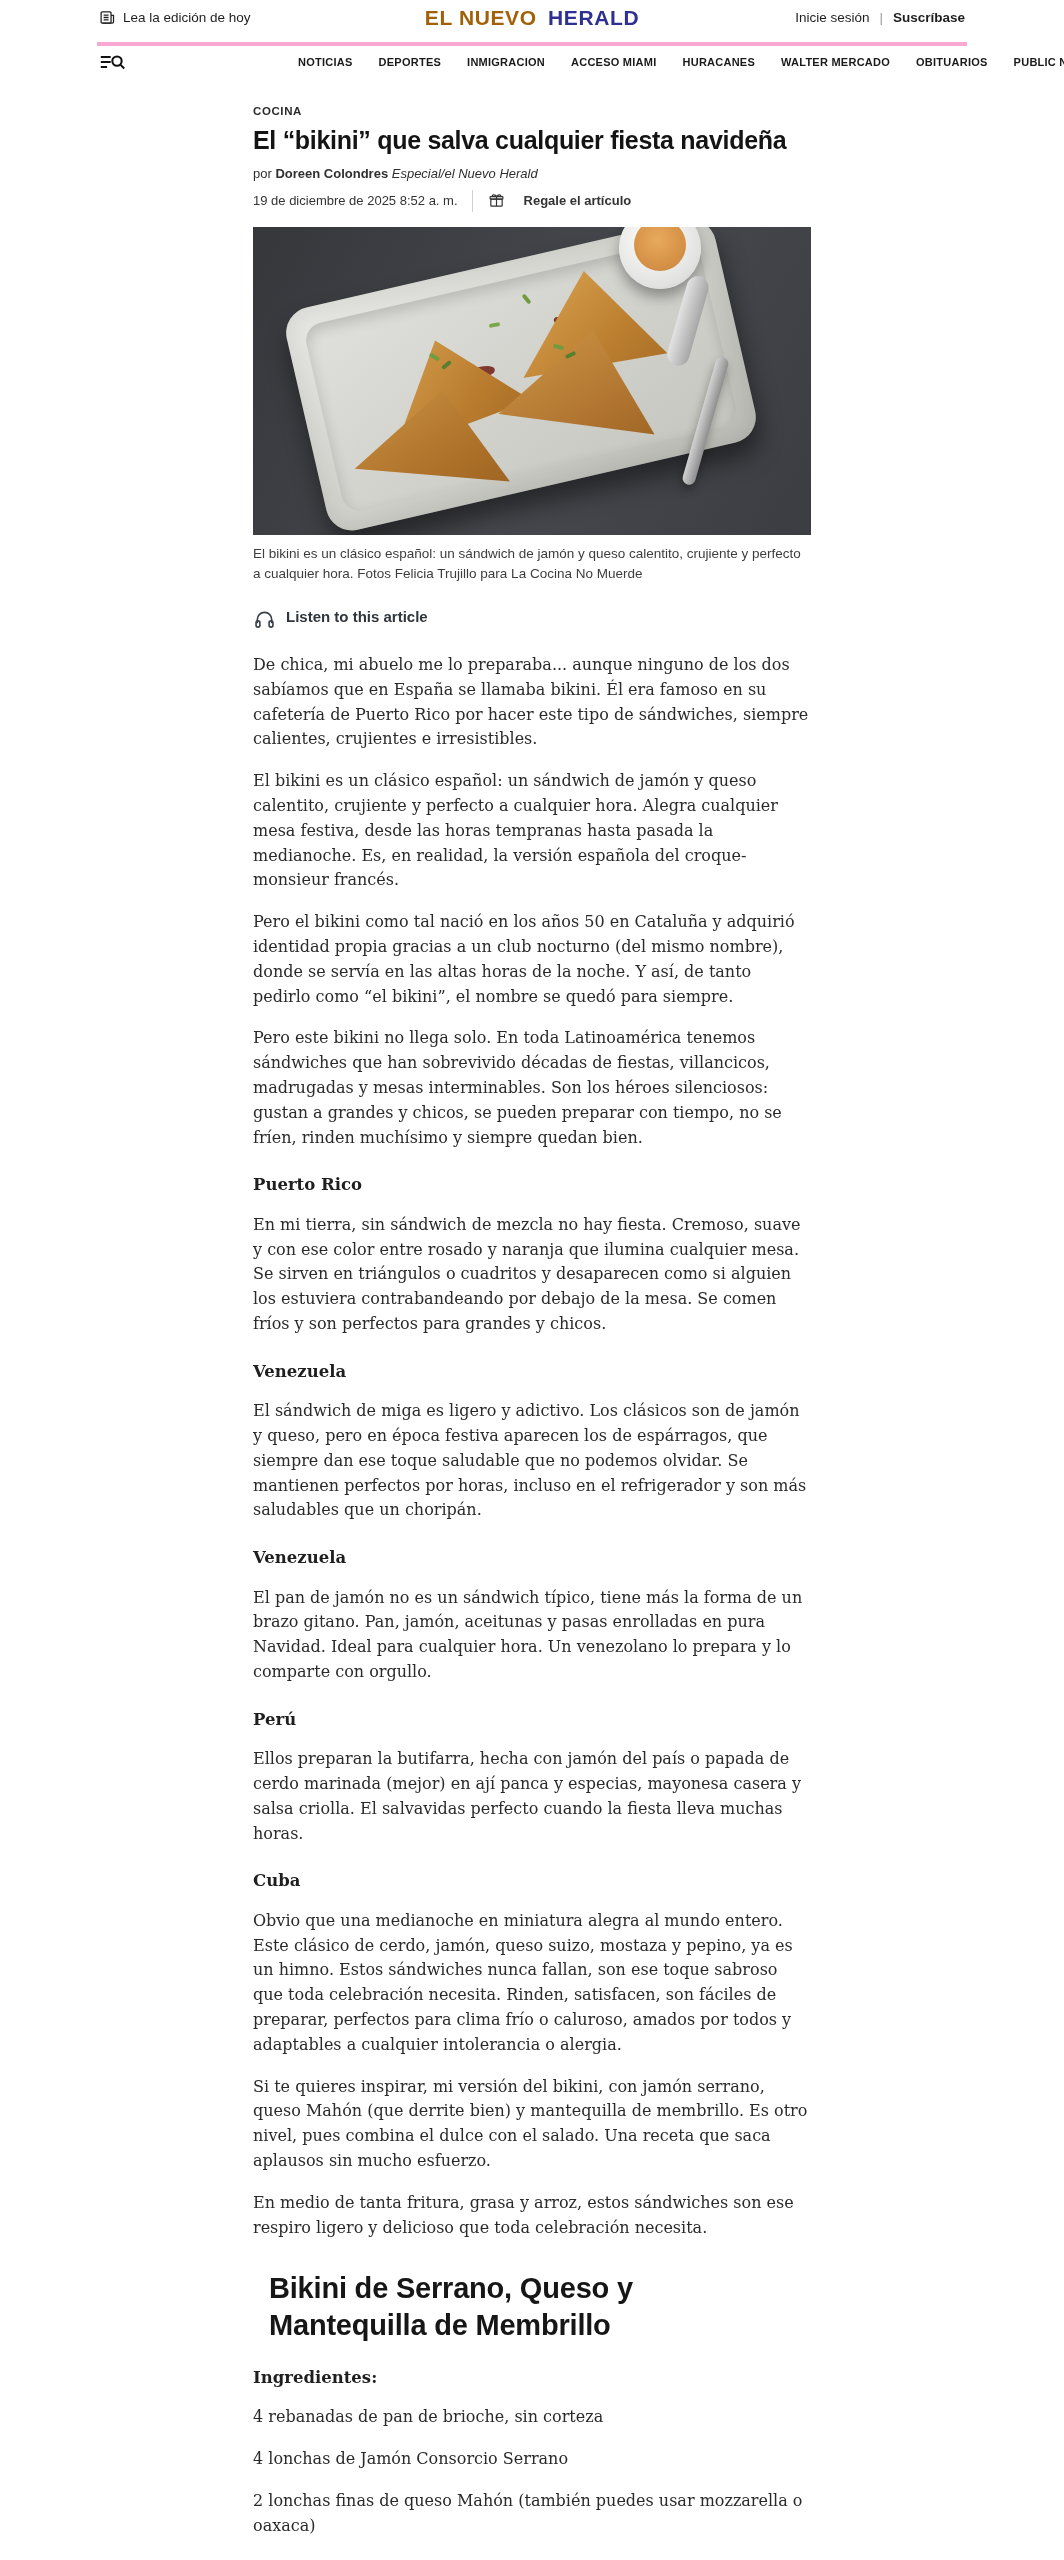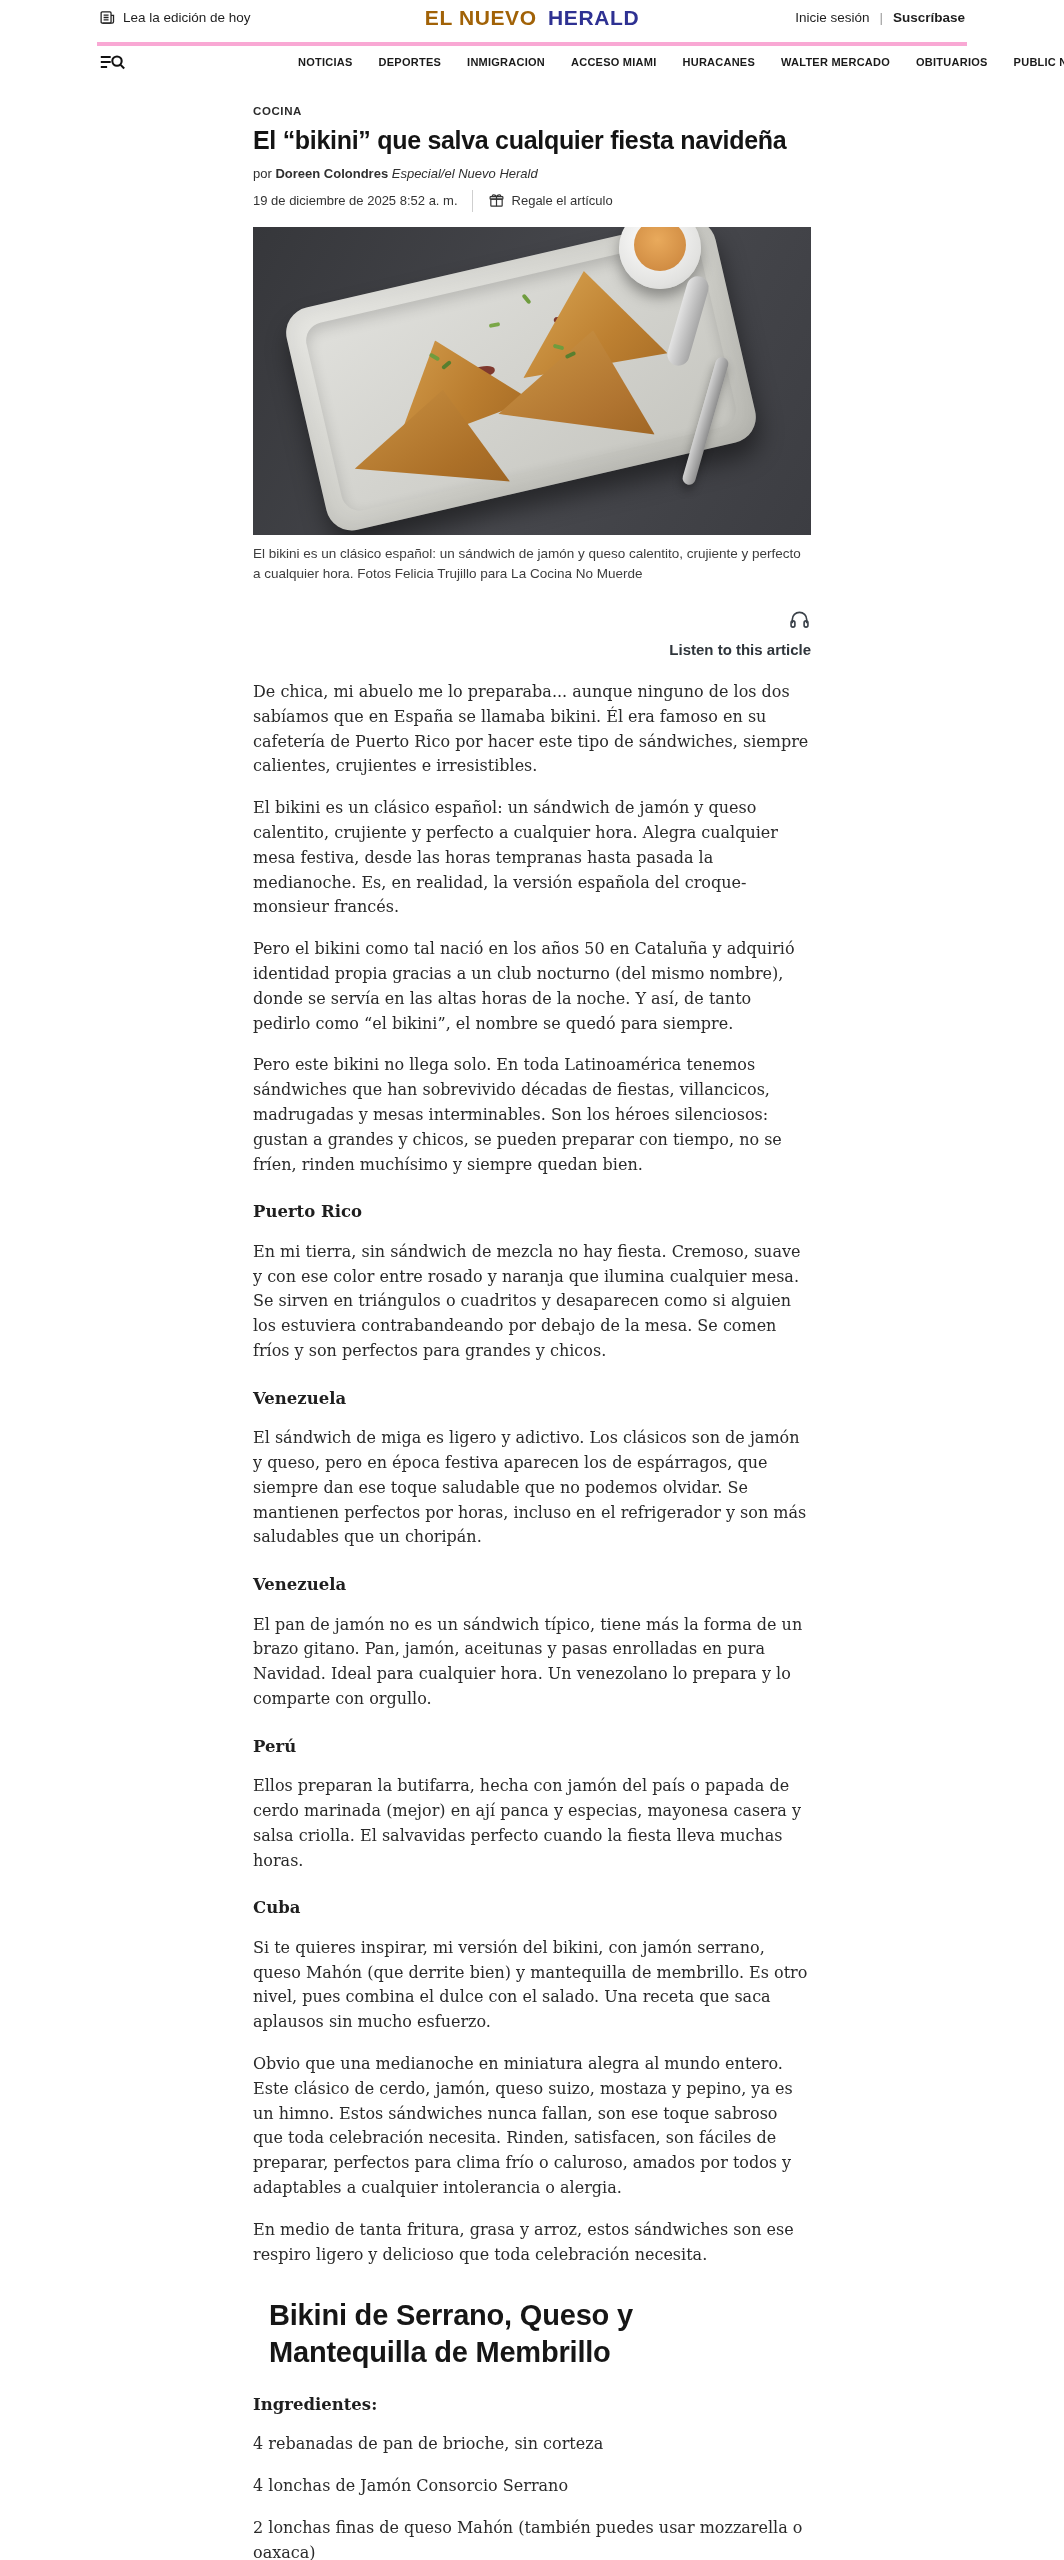--- a/index.html
+++ b/index.html
@@ -40,22 +40,22 @@
   .kicker { font-size: 11.5px; font-weight: 700; letter-spacing: .6px; color: #2b2b2b; }
   .headline {
     margin: 9px 0 10px; font-size: 25px; line-height: 1.18; font-weight: 700;
     letter-spacing: -.3px; color: #141414;
   }
   .byline { font-size: 13px; color: #2f2f2f; margin-bottom: 9px; }
   .byline .author { font-weight: 700; }
   .byline .affil { font-style: italic; }
   .meta-row { display: flex; align-items: center; font-size: 13px; color: #333; margin-bottom: 15px; }
   .meta-row .gift {
-    display: flex; align-items: center; gap: 7px; margin-left: 14px; padding-left: 15px;
-    border-left: 1px solid #cfcfcf; height: 22px;
+    display: flex; align-items: center; gap: 19px; margin-left: 14px; padding-left: 15px;
+    border-left: 1px solid #cfcfcf; height: 22px; font-weight: bold;
   }
 
   
   .photo {
     position: relative; width: 558px; height: 308px; overflow: hidden;
     background: linear-gradient(118deg, #36373b 0%, #47484d 55%, #3c3d42 100%);
   }
   .photo * { position: absolute; }
   .plate {
     left: 48px; top: 34px; width: 440px; height: 228px; border-radius: 26px;
@@ -106,21 +106,21 @@
   }
   .knife-handle {
     left: 446px; top: 128px; width: 13px; height: 132px; border-radius: 7px;
     transform: rotate(16deg);
     background: linear-gradient(90deg, #d2d2d2, #8d8d8d);
     box-shadow: 0 6px 10px rgba(0,0,0,.3);
   }
 
   .caption { margin: 9px 0 0; font-size: 13.5px; line-height: 1.5; color: #3d3d3d; }
 
-  .listen-row { display: flex; align-items: flex-end; gap: 10px; margin: 24px 0 22px; flex-direction: column; }
+  .listen-row { display: flex; align-items: flex-start; gap: 10px; margin: 24px 0 22px; }
   .listen-label { font-size: 15px; font-weight: 700; color: #2f353b; }
 
   
   .article-body p {
     margin: 0 0 17px; font-family: "DejaVu Serif", serif;
     font-size: 16px; line-height: 1.55; color: #2a2a2a;
   }
   .article-body h3 {
     margin: 24px 0 17px; font-family: "DejaVu Serif", serif;
     font-size: 16.5px; line-height: 1.3; color: #1f1f1f;
@@ -244,22 +244,22 @@
       <p>Pero este bikini no llega solo. En toda Latinoamérica tenemos sándwiches que han sobrevivido décadas de fiestas, villancicos, madrugadas y mesas interminables. Son los héroes silenciosos: gustan a grandes y chicos, se pueden preparar con tiempo, no se fríen, rinden muchísimo y siempre quedan bien.</p>
       <h3>Puerto Rico</h3>
       <p>En mi tierra, sin sándwich de mezcla no hay fiesta. Cremoso, suave y con ese color entre rosado y naranja que ilumina cualquier mesa. Se sirven en triángulos o cuadritos y desaparecen como si alguien los estuviera contrabandeando por debajo de la mesa. Se comen fríos y son perfectos para grandes y chicos.</p>
       <h3>Venezuela</h3>
       <p>El sándwich de miga es ligero y adictivo. Los clásicos son de jamón y queso, pero en época festiva aparecen los de espárragos, que siempre dan ese toque saludable que no podemos olvidar. Se mantienen perfectos por horas, incluso en el refrigerador y son más saludables que un choripán.</p>
       <h3>Venezuela</h3>
       <p>El pan de jamón no es un sándwich típico, tiene más la forma de un brazo gitano. Pan, jamón, aceitunas y pasas enrolladas en pura Navidad. Ideal para cualquier hora. Un venezolano lo prepara y lo comparte con orgullo.</p>
       <h3>Perú</h3>
       <p>Ellos preparan la butifarra, hecha con jamón del país o papada de cerdo marinada (mejor) en ají panca y especias, mayonesa casera y salsa criolla. El salvavidas perfecto cuando la fiesta lleva muchas horas.</p>
       <h3>Cuba</h3>
+      <p>Obvio que una medianoche en miniatura alegra al mundo entero. Este clásico de cerdo, jamón, queso suizo, mostaza y pepino, ya es un himno. Estos sándwiches nunca fallan, son ese toque sabroso que toda celebración necesita. Rinden, satisfacen, son fáciles de preparar, perfectos para clima frío o caluroso, amados por todos y adaptables a cualquier intolerancia o alergia.</p>
       <p>Si te quieres inspirar, mi versión del bikini, con jamón serrano, queso Mahón (que derrite bien) y mantequilla de membrillo. Es otro nivel, pues combina el dulce con el salado. Una receta que saca aplausos sin mucho esfuerzo.</p>
-      <p>Obvio que una medianoche en miniatura alegra al mundo entero. Este clásico de cerdo, jamón, queso suizo, mostaza y pepino, ya es un himno. Estos sándwiches nunca fallan, son ese toque sabroso que toda celebración necesita. Rinden, satisfacen, son fáciles de preparar, perfectos para clima frío o caluroso, amados por todos y adaptables a cualquier intolerancia o alergia.</p>
       <p>En medio de tanta fritura, grasa y arroz, estos sándwiches son ese respiro ligero y delicioso que toda celebración necesita.</p>
       <h2>Bikini de Serrano, Queso y Mantequilla de Membrillo</h2>
       <h3>Ingredientes:</h3>
       <p>4 rebanadas de pan de brioche, sin corteza</p>
       <p>4 lonchas de Jamón Consorcio Serrano</p>
       <p>2 lonchas finas de queso Mahón (también puedes usar mozzarella o oaxaca)</p>
       <p>2 cdas. mantequilla sin sal</p>
       <p>1 oz. dulce de membrillo</p>
     </div>
 </main>

